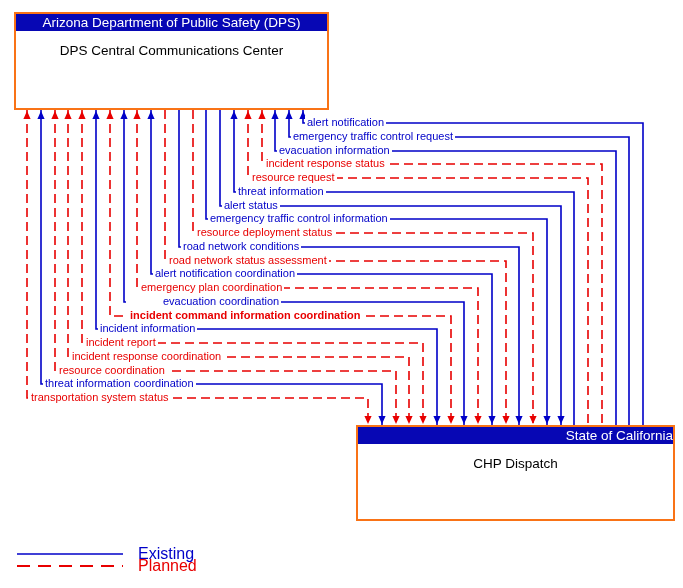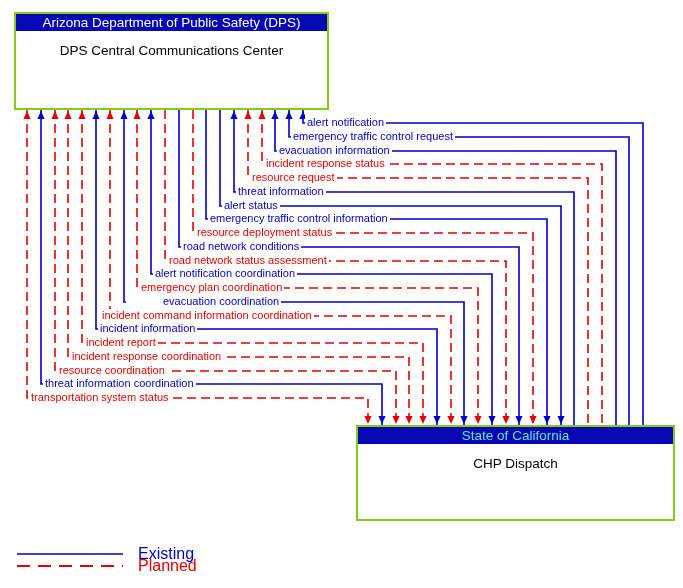--- a/index.html
+++ b/index.html
@@ -8,21 +8,21 @@
     width: 683px;
     height: 588px;
     background: #ffffff;
     font-family: "Liberation Sans", sans-serif;
     overflow: hidden;
   }
   #flow-svg { position: absolute; left: 0; top: 0; }
   .entity-box {
     position: absolute;
     background: #ffffff;
-    border: 2px solid #84cc16;
+    border: 2px solid #f97316;
     box-sizing: border-box;
   }
   .entity-box .hdr {
     color: #ffffff;
     text-align: center;
     font-size: 13.5px;
     line-height: 17px;
     height: 17px;
     white-space: nowrap;
     overflow: hidden;
@@ -130,36 +130,36 @@
       <span class="flow-label" style="left: 250px; top: 171px; color: rgb(232, 0, 0);">resource request</span>
       <span class="flow-label" style="left: 236px; top: 185px; color: rgb(0, 0, 200);">threat information</span>
       <span class="flow-label" style="left: 222px; top: 199px; color: rgb(0, 0, 200);">alert status</span>
       <span class="flow-label" style="left: 208px; top: 212px; color: rgb(0, 0, 200);">emergency traffic control information</span>
       <span class="flow-label" style="left: 195px; top: 226px; color: rgb(232, 0, 0);">resource deployment status</span>
       <span class="flow-label" style="left: 181px; top: 240px; color: rgb(0, 0, 200); text-align: right;">road network conditions</span>
       <span class="flow-label" style="left: 167px; top: 254px; color: rgb(232, 0, 0);">road network status assessment</span>
       <span class="flow-label" style="left: 153px; top: 267px; color: rgb(0, 0, 200);">alert notification coordination</span>
       <span class="flow-label" style="left: 139px; top: 281px; color: rgb(232, 0, 0);">emergency plan coordination</span>
       <span class="flow-label" style="left: 126px; top: 295px; color: rgb(0, 0, 200); padding-left: 37px;">evacuation coordination</span>
-      <span class="flow-label" style="left: 100px; top: 309px; color: rgb(232, 0, 0);">incident command information coordination</span>
+      <span class="flow-label" style="left: 128px; top: 309px; color: rgb(232, 0, 0); font-weight: bold;">incident command information coordination</span>
       <span class="flow-label" style="left: 98px; top: 322px; color: rgb(0, 0, 200);">incident information</span>
       <span class="flow-label" style="left: 84px; top: 336px; color: rgb(232, 0, 0);">incident report</span>
       <span class="flow-label" style="left: 70px; top: 350px; color: rgb(232, 0, 0);">incident response coordination</span>
       <span class="flow-label" style="left: 57px; top: 364px; color: rgb(232, 0, 0);">resource coordination</span>
       <span class="flow-label" style="left: 43px; top: 377px; color: rgb(0, 0, 200);">threat information coordination</span>
       <span class="flow-label" style="left: 29px; top: 391px; color: rgb(232, 0, 0);">transportation system status</span>
     </div>
 
   <div class="entity-box" id="box-top">
     <div class="hdr" style="background: rgb(7, 7, 180); color: rgb(255, 255, 255);">Arizona Department of Public Safety (DPS)</div>
     <div class="bdy">DPS Central Communications Center</div>
   </div>
 
   <div class="entity-box" id="box-bottom">
-    <div class="hdr" style="background: rgb(7, 7, 180); color: #5eead4;">State of California</div>
+    <div class="hdr" style="background: rgb(7, 7, 180); color: #ffffff; text-align: right;">State of California</div>
     <div class="bdy">CHP Dispatch</div>
   </div>
 
   <div class="legend">
     <div class="legend-row">
       <svg width="108" height="10">
         <line x1="1" y1="5" x2="107" y2="5" stroke-width="1.6" stroke="#0000C8"></line>
       </svg>
       <span class="legend-text" style="color: rgb(0, 0, 200);">Existing</span>
     </div>

